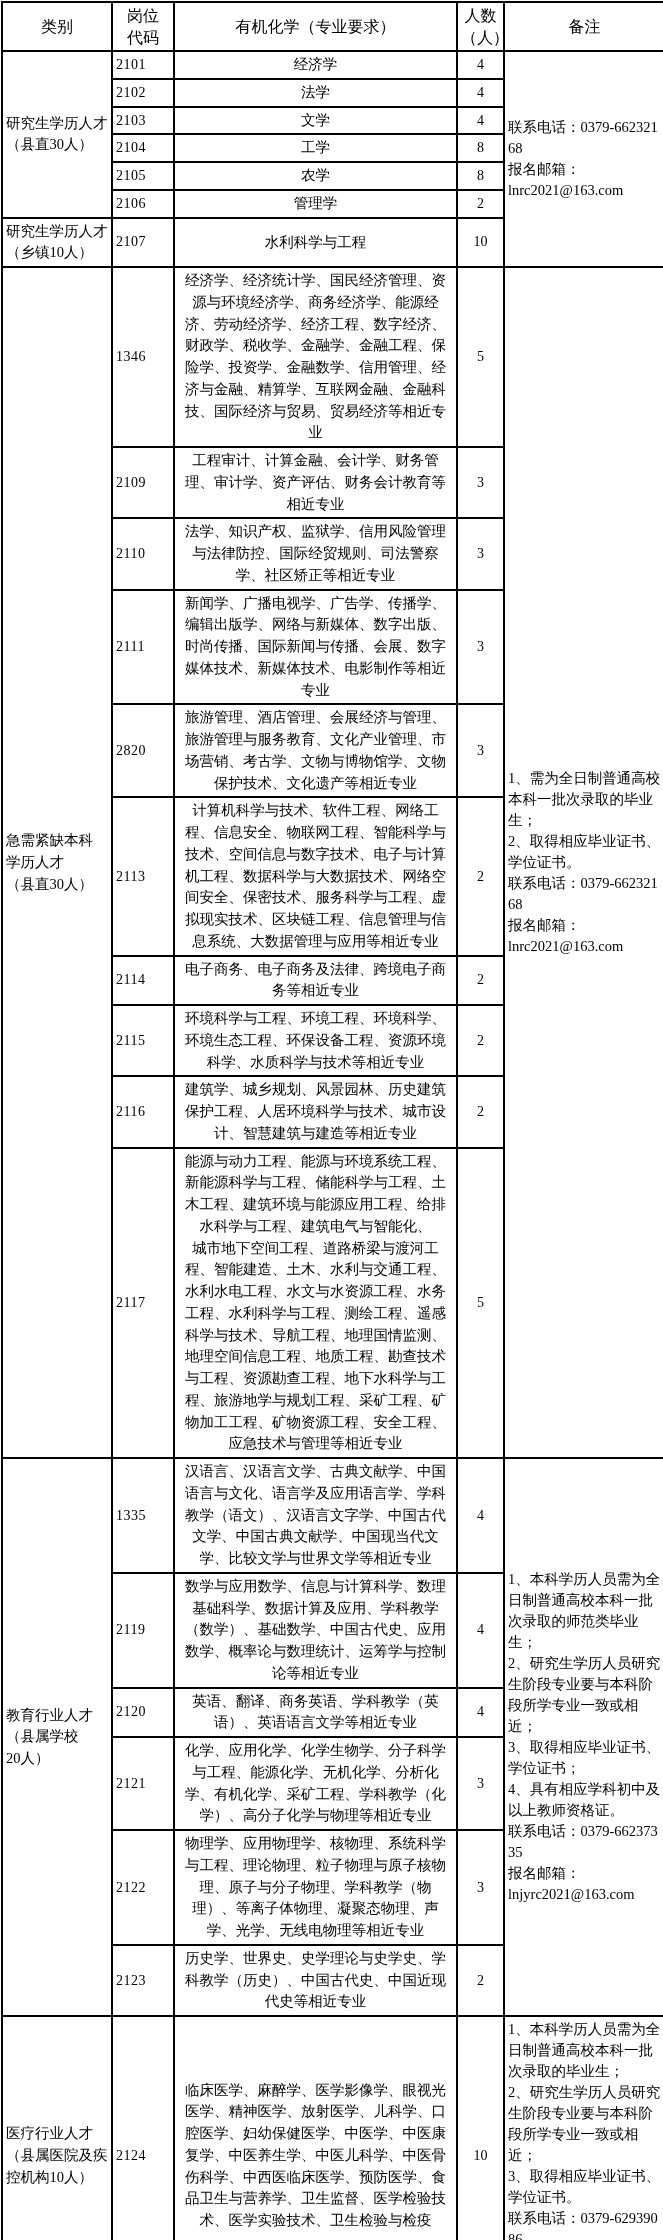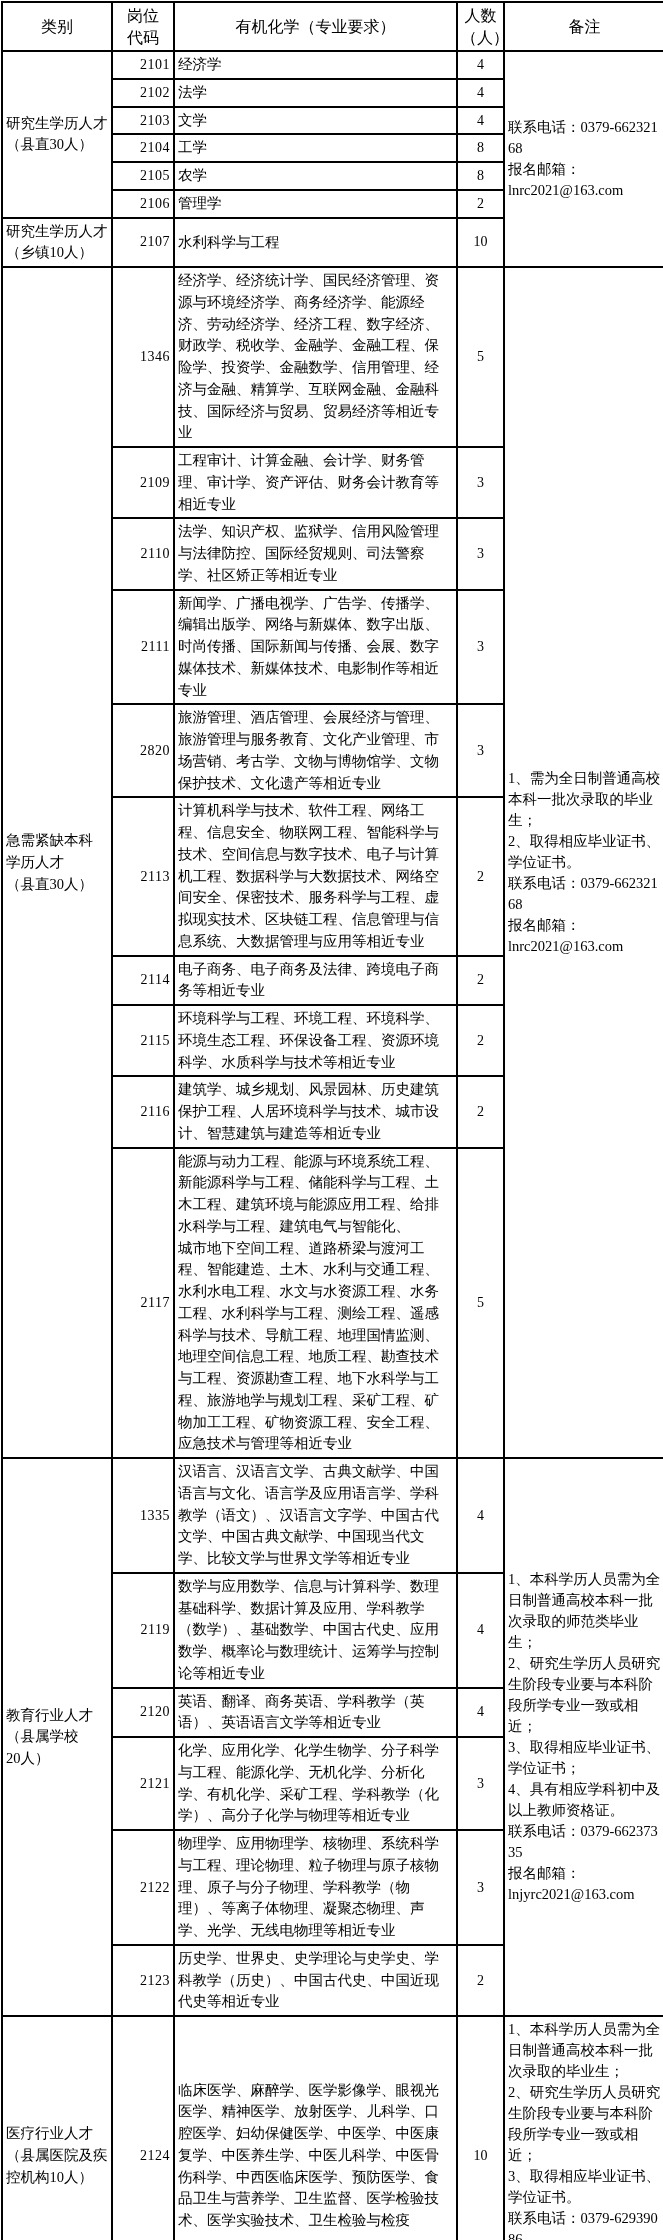--- a/index.html
+++ b/index.html
@@ -39,25 +39,26 @@
     line-height: 1.35;
     height: 42px;
   }
   td.cat {
     text-align: left;
     font-size: 14.5px;
     white-space: pre-line;
     line-height: 1.5;
   }
   td.code {
-    text-align: right;
+    text-align: left;
     font-size: 14px;
     letter-spacing: 0.5px;
   }
   td.major {
+    text-align: center;
     font-size: 14.5px;
     line-height: 1.5;
     white-space: pre-line;
     word-break: break-all;
   }
   td.count {
     text-align: center;
     font-size: 14px;
   }
   td.remark {

